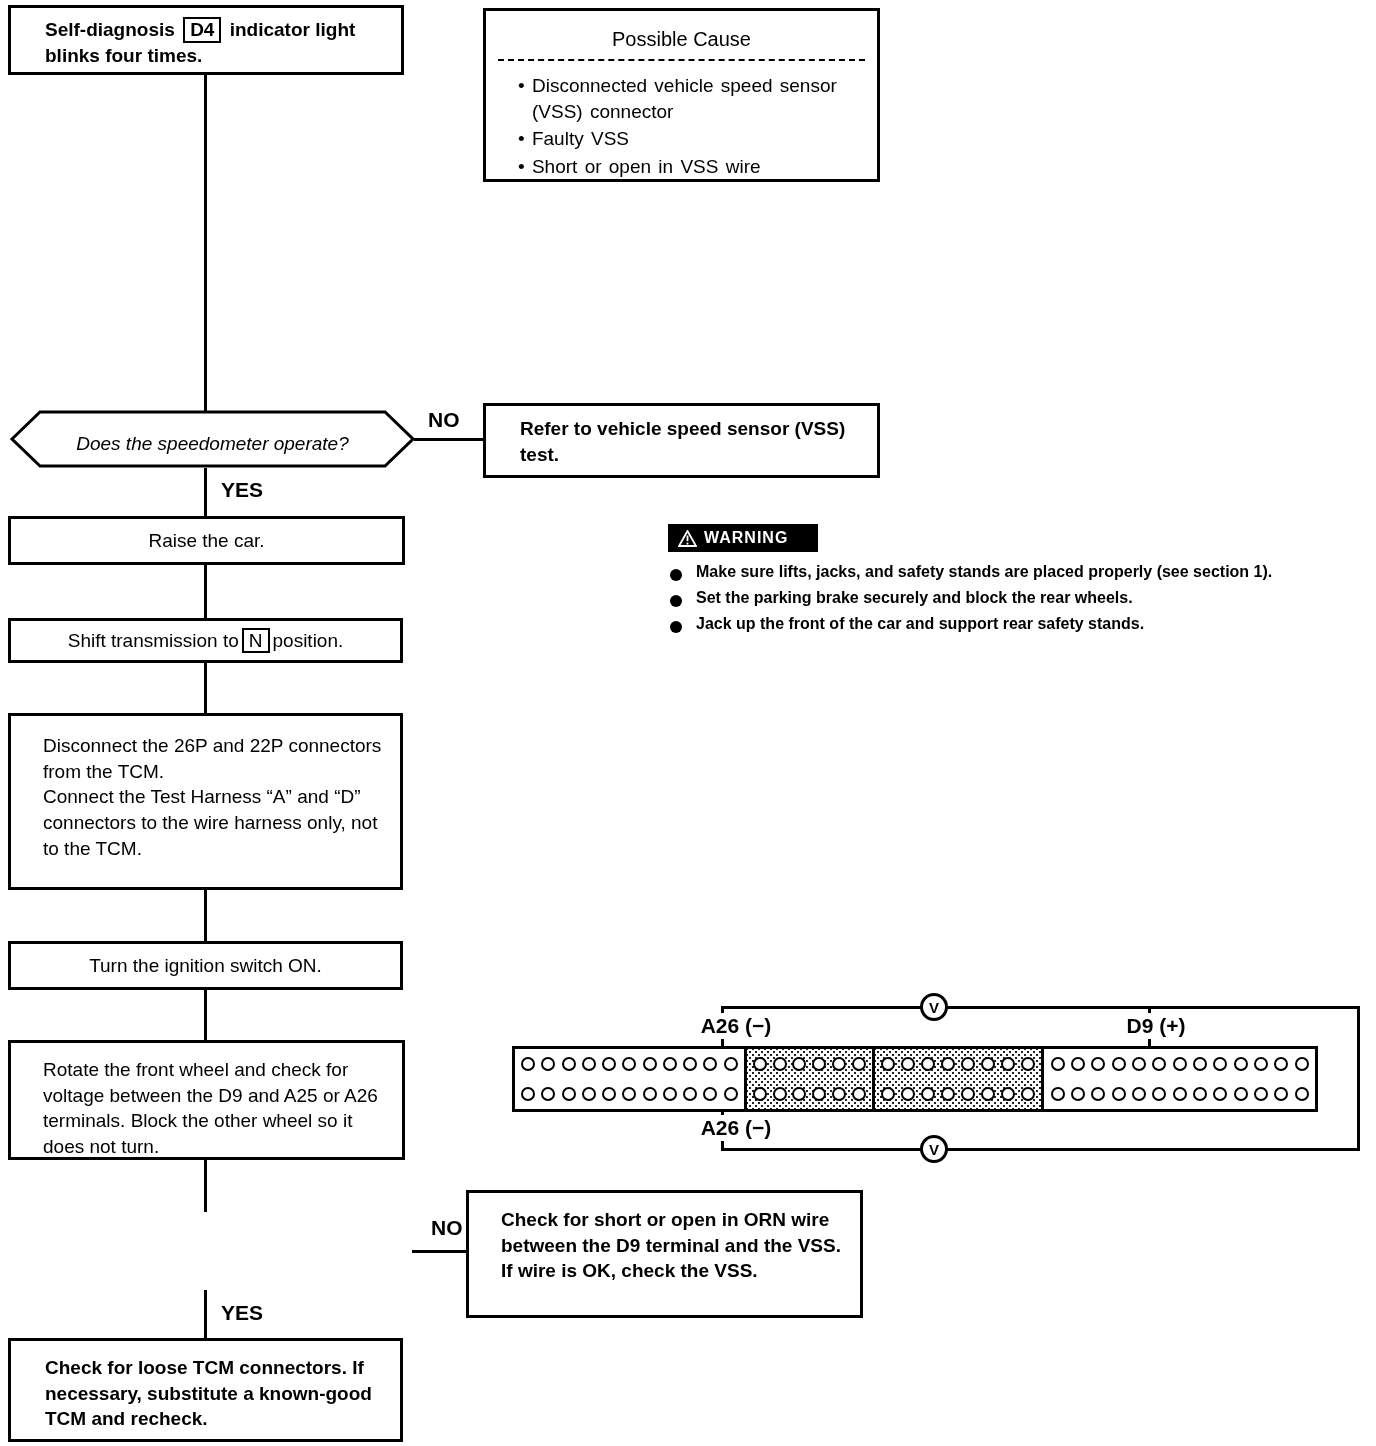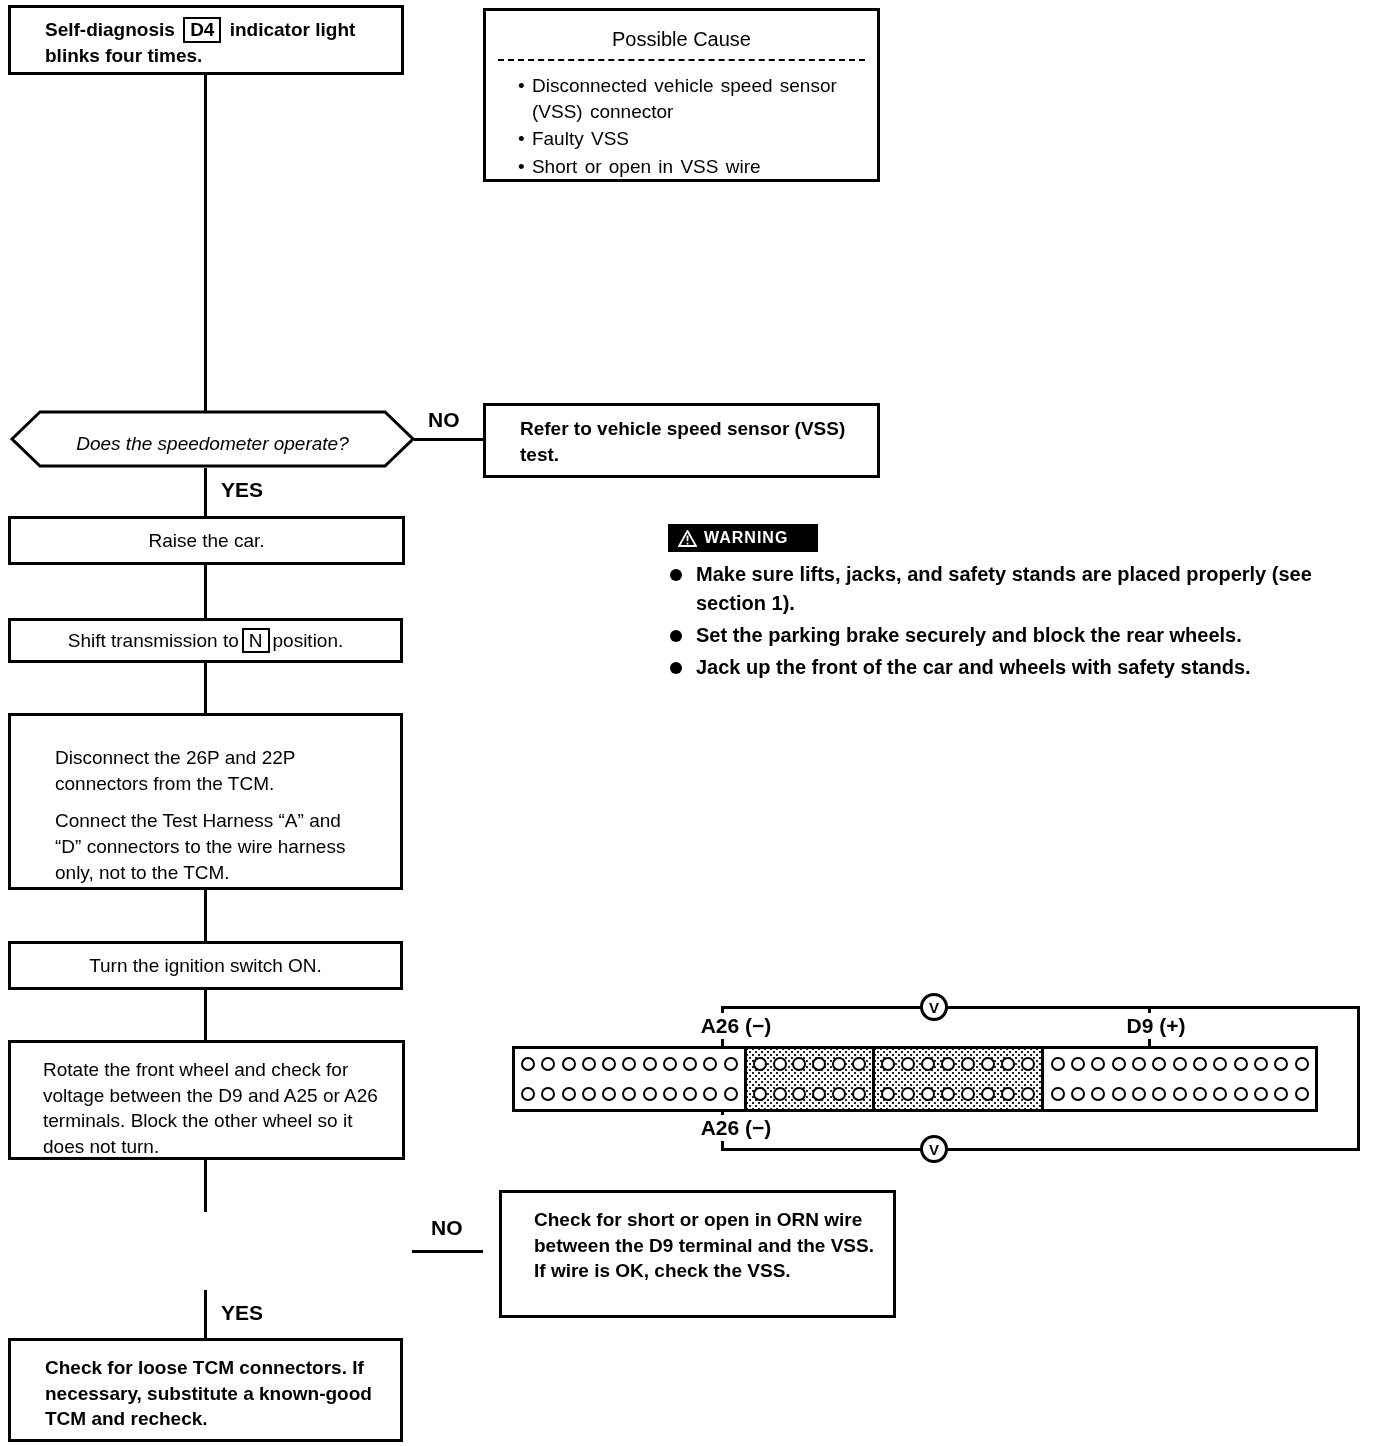--- a/index.html
+++ b/index.html
@@ -33,21 +33,21 @@
   .pc-divider { border-top:2px dashed #000; margin:0 4px; }
   .pc-body { padding:12px 14px 10px 18px; }
   .pc-item { padding-left:20px; text-indent:-14px; margin-bottom:2px; word-spacing:2px; }
   
   .warn-badge {
     position:absolute; left:668px; top:524px; width:150px; height:28px;
     background:#000; color:#fff; display:flex; align-items:center; gap:7px;
     padding:0 10px; font-weight:bold; font-size:16px; letter-spacing:1px;
   }
   .warn-list { position:absolute; left:668px; top:560px; width:708px; }
-  .warn-item { display:flex; margin-bottom:3px; font-weight:bold; font-size:20px; line-height:1.45; }
+  .warn-item { display:flex; margin-bottom:3px; font-weight:bold; font-size:16px; line-height:1.45; }
   .warn-dot {
     flex:0 0 auto; width:12px; height:12px; border-radius:50%; background:#000;
     margin:9px 14px 0 2px;
   }
   
   .strip {
     position:absolute; left:512px; top:1046px; width:806px; height:66px;
     border:3px solid #000; background:#fff; display:flex;
   }
   .seg { display:flex; flex-direction:column; }
@@ -65,21 +65,21 @@
   }
   .wire-label {
     position:absolute; background:#fff; font-weight:bold; font-size:21px;
     text-align:center; padding:1px 4px;
   }
   .voltmeter {
     position:absolute; width:28px; height:28px; border:3px solid #000; border-radius:50%;
     background:#fff; display:flex; align-items:center; justify-content:center;
     font-weight:bold; font-size:15px;
   }
-  .para { margin:12px; }
+  .para { margin:0; }
 </style>
 </head>
 <body>
 
 <div class="page">
 
   <div class="box bold" style="left:8px; top:5px; width:396px; height:70px; padding:9px 12px 9px 34px;">
     <span>Self-diagnosis</span>
     <span class="code">D4</span>
     <span>indicator light blinks four times.</span>
@@ -136,21 +136,21 @@
     <div class="warn-item">
       <span class="warn-dot"></span>
       <span>Make sure lifts, jacks, and safety stands are placed properly (see section 1).</span>
     </div>
     <div class="warn-item">
       <span class="warn-dot"></span>
       <span>Set the parking brake securely and block the rear wheels.</span>
     </div>
     <div class="warn-item">
       <span class="warn-dot"></span>
-      <span>Jack up the front of the car and wheels with safety stands.</span>
+      <span>Jack up the front of the car and support rear safety stands.</span>
     </div>
   </div>
 
   <div class="box" style="left:8px; top:713px; width:395px; height:177px; padding:17px 16px 10px 32px;">
     <p class="para">Disconnect the 26P and 22P connectors from the TCM.</p>
     <p class="para">Connect the Test Harness “A” and “D” connectors to the wire harness only, not to the TCM.</p>
   </div>
 
   <div class="box center" style="left:8px; top:941px; width:395px; height:49px;">Turn the ignition switch ON.</div>
 
@@ -269,17 +269,17 @@
   <div class="wire-label" style="left:678px; top:1013px; width:116px;">A26 (−)</div>
   <div class="wire-label" style="left:1100px; top:1013px; width:112px;">D9 (+)</div>
   <div class="wire-label" style="left:678px; top:1115px; width:116px;">A26 (−)</div>
   <div class="voltmeter" style="left:920px; top:993px;">V</div>
   <div class="voltmeter" style="left:920px; top:1135px;">V</div>
 
   <div class="hline" style="left:412px; top:1250px; width:71px;"></div>
   <div class="branch-lbl" style="left:431px; top:1216px;">NO</div>
   <div class="branch-lbl" style="left:221px; top:1301px;">YES</div>
 
-  <div class="box bold" style="left:499px; top:1190px; width:397px; height:128px; padding:14px 14px 10px 32px;">Check for short or open in ORN wire between the D9 terminal and the VSS. If wire is OK, check the VSS.</div>
+  <div class="box bold" style="left:466px; top:1190px; width:397px; height:128px; padding:14px 14px 10px 32px;">Check for short or open in ORN wire between the D9 terminal and the VSS. If wire is OK, check the VSS.</div>
 
   <div class="box bold" style="left:8px; top:1338px; width:395px; height:104px; padding:14px 14px 10px 34px;">Check for loose TCM connectors. If necessary, substitute a known-good TCM and recheck.</div>
 
 </div>
 
 </body></html>

